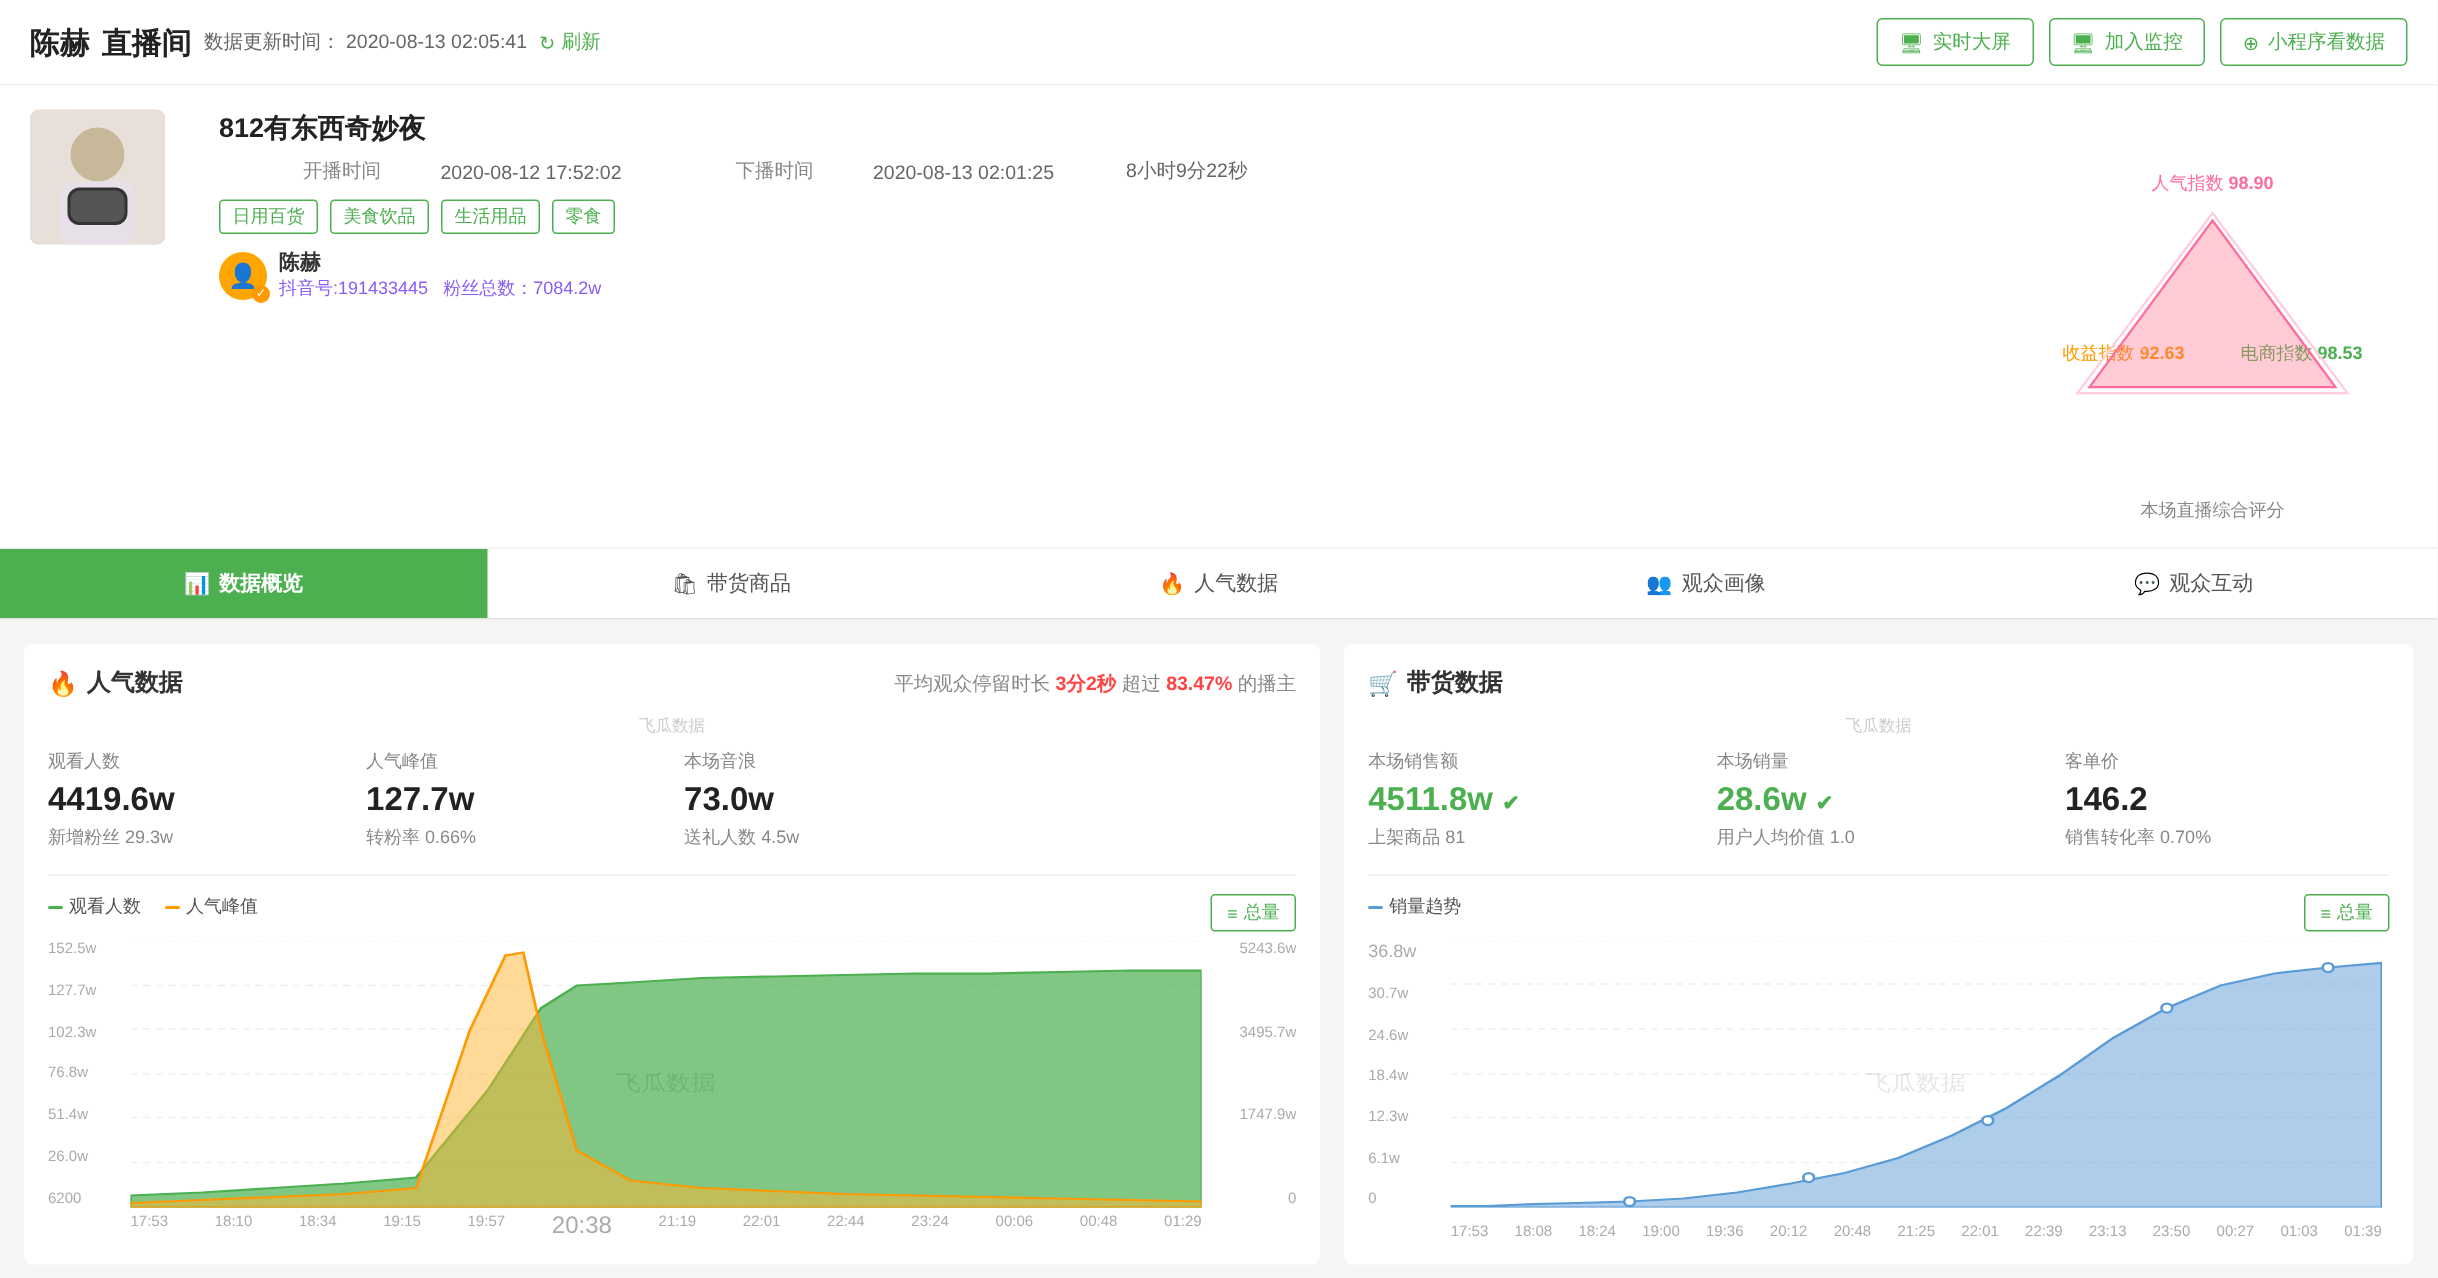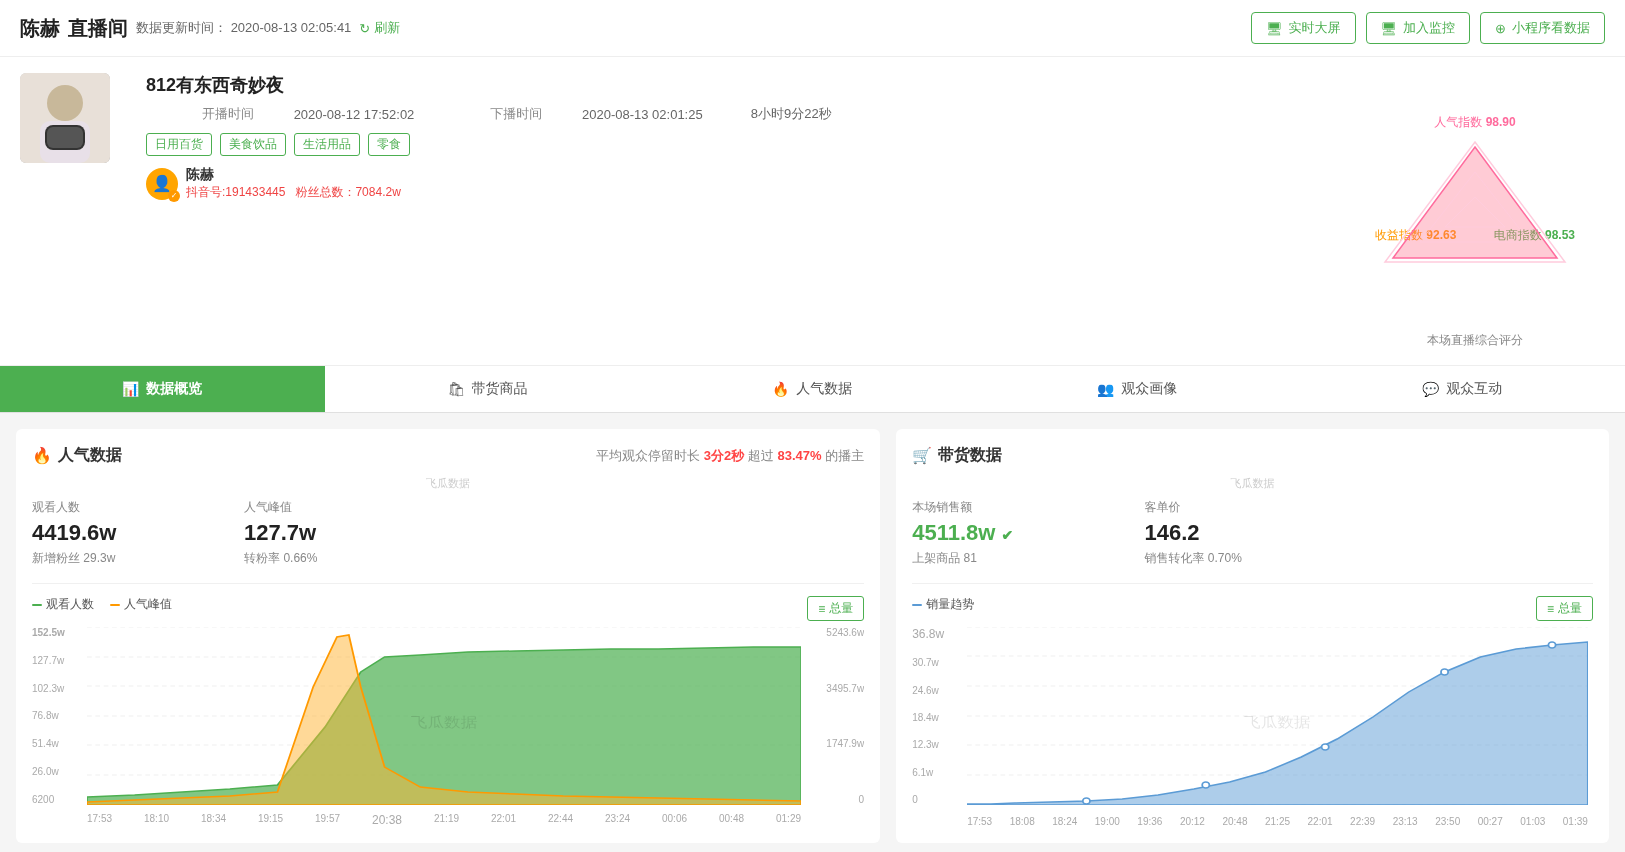--- a/index.html
+++ b/index.html
@@ -19,21 +19,21 @@
     .profile-info { flex: 1; }
     .stream-title { font-size: 18px; font-weight: bold; color: #222; margin-bottom: 8px; }
     .stream-meta { display: flex; gap: 20px; font-size: 13px; color: #666; margin-bottom: 10px; align-items: center; }
     .stream-meta span { display: flex; align-items: center; gap: 4px; margin-left: 28px; }
     .tags { display: flex; gap: 8px; margin-bottom: 10px; }
     .tag { border: 1px solid #4caf50; color: #4caf50; padding: 2px 8px; border-radius: 3px; font-size: 12px; }
     .host-info { display: flex; align-items: center; gap: 8px; }
     .host-avatar { width: 32px; height: 32px; border-radius: 50%; background: #ccc; display: flex; align-items: center; justify-content: center; font-size: 14px; position: relative; }
     .verified-badge { position: absolute; bottom: -2px; right: -2px; width: 12px; height: 12px; background: #f90; border-radius: 50%; display: flex; align-items: center; justify-content: center; font-size: 8px; color: #fff; }
     .host-name { font-weight: bold; font-size: 14px; }
-    .host-meta { font-size: 12px; color: #ef4444; }
+    .host-meta { font-size: 12px; color: #8b5cf6; }
 
     .score-section { min-width: 260px; display: flex; flex-direction: column; align-items: center; }
     .score-bottom-text { font-size: 12px; color: #888; margin-top: 4px; }
 
     .tabs { background: #fff; display: flex; border-bottom: 1px solid #e0e0e0; }
     .tab { flex: 1; padding: 14px; text-align: center; cursor: pointer; font-size: 14px; color: #555; display: flex; align-items: center; justify-content: center; gap: 6px; }
     .tab.active { background: #4caf50; color: #fff; font-weight: bold; }
 
     .main-content { padding: 16px; display: flex; gap: 16px; }
     .panel { background: #fff; border-radius: 6px; padding: 16px; flex: 1; }
@@ -223,20 +223,27 @@
           <span>新增粉丝</span> <span>29.3w</span>
         </div>
       </div>
       <div class="stat-item">
         <div class="stat-label">人气峰值</div>
         <div class="stat-value">127.7w</div>
         <div class="stat-sub">
           <span>转粉率</span> <span>0.66%</span>
         </div>
       </div>
+      <div class="stat-item">
+        <div class="stat-label">本场音浪</div>
+        <div class="stat-value">73.0w</div>
+        <div class="stat-sub">
+          <span>送礼人数</span> <span>4.5w</span>
+        </div>
+      </div>
     </div>
 
     <hr class="divider">
 
     <div style="display:flex; justify-content:space-between; align-items:center; margin-bottom:6px;">
       <div class="chart-legend">
         <div class="legend-item">
           <div class="legend-dot green"></div>
           <span>观看人数</span>
         </div>
@@ -247,21 +254,21 @@
       </div>
       <button class="total-btn">
         <span>≡</span>
         <span>总量</span>
       </button>
     </div>
 
     <div class="chart-area" style="height:200px; position:relative;">
 
       <div style="position:absolute;left:0;top:0;bottom:22px;display:flex;flex-direction:column;justify-content:space-between;width:50px;">
-        <span style="font-size:10px;color:#aaa;font-weight:bold;">152.5w</span>
+        <span style="font-size:10px;color:#aaa;">152.5w</span>
         <span style="font-size:10px;color:#aaa;">127.7w</span>
         <span style="font-size:10px;color:#aaa;">102.3w</span>
         <span style="font-size:10px;color:#aaa;">76.8w</span>
         <span style="font-size:10px;color:#aaa;">51.4w</span>
         <span style="font-size:10px;color:#aaa;">26.0w</span>
         <span style="font-size:10px;color:#aaa;">6200</span>
       </div>
 
       <div style="position:absolute;right:0;top:0;bottom:22px;display:flex;flex-direction:column;justify-content:space-between;width:58px;text-align:right;">
         <span style="font-size:10px;color:#aaa;">5243.6w</span>
@@ -291,21 +298,21 @@
           <text x="300" y="100" fill="rgba(0,0,0,0.1)" font-size="14" text-anchor="middle">飞瓜数据</text>
         </svg>
       </div>
 
       <div style="position:absolute;bottom:0;left:55px;right:63px;display:flex;justify-content:space-between;">
         <span style="font-size:10px;color:#aaa;">17:53</span>
         <span style="font-size:10px;color:#aaa;">18:10</span>
         <span style="font-size:10px;color:#aaa;">18:34</span>
         <span style="font-size:10px;color:#aaa;">19:15</span>
         <span style="font-size:10px;color:#aaa;">19:57</span>
-        <span style="font-size:12px;color:#aaa;">20:38</span>
+        <span style="font-size:16px;color:#aaa;">20:38</span>
         <span style="font-size:10px;color:#aaa;">21:19</span>
         <span style="font-size:10px;color:#aaa;">22:01</span>
         <span style="font-size:10px;color:#aaa;">22:44</span>
         <span style="font-size:10px;color:#aaa;">23:24</span>
         <span style="font-size:10px;color:#aaa;">00:06</span>
         <span style="font-size:10px;color:#aaa;">00:48</span>
         <span style="font-size:10px;color:#aaa;">01:29</span>
       </div>
     </div>
   </div>
@@ -322,20 +329,30 @@
 
     <div class="stats-grid-right">
       <div class="stat-item">
         <div class="stat-label">本场销售额</div>
         <div class="stat-value green-value">
           <span>4511.8w</span>
           <span style="color:#4caf50;font-size:14px;">✔</span>
         </div>
         <div class="stat-sub">
           <span>上架商品</span> <span>81</span>
+        </div>
+      </div>
+      <div class="stat-item">
+        <div class="stat-label">本场销量</div>
+        <div class="stat-value green-value">
+          <span>28.6w</span>
+          <span style="color:#4caf50;font-size:14px;">✔</span>
+        </div>
+        <div class="stat-sub">
+          <span>用户人均价值</span> <span>1.0</span>
         </div>
       </div>
       <div class="stat-item">
         <div class="stat-label">客单价</div>
         <div class="stat-value">146.2</div>
         <div class="stat-sub">
           <span>销售转化率</span> <span>0.70%</span>
         </div>
       </div>
     </div>

